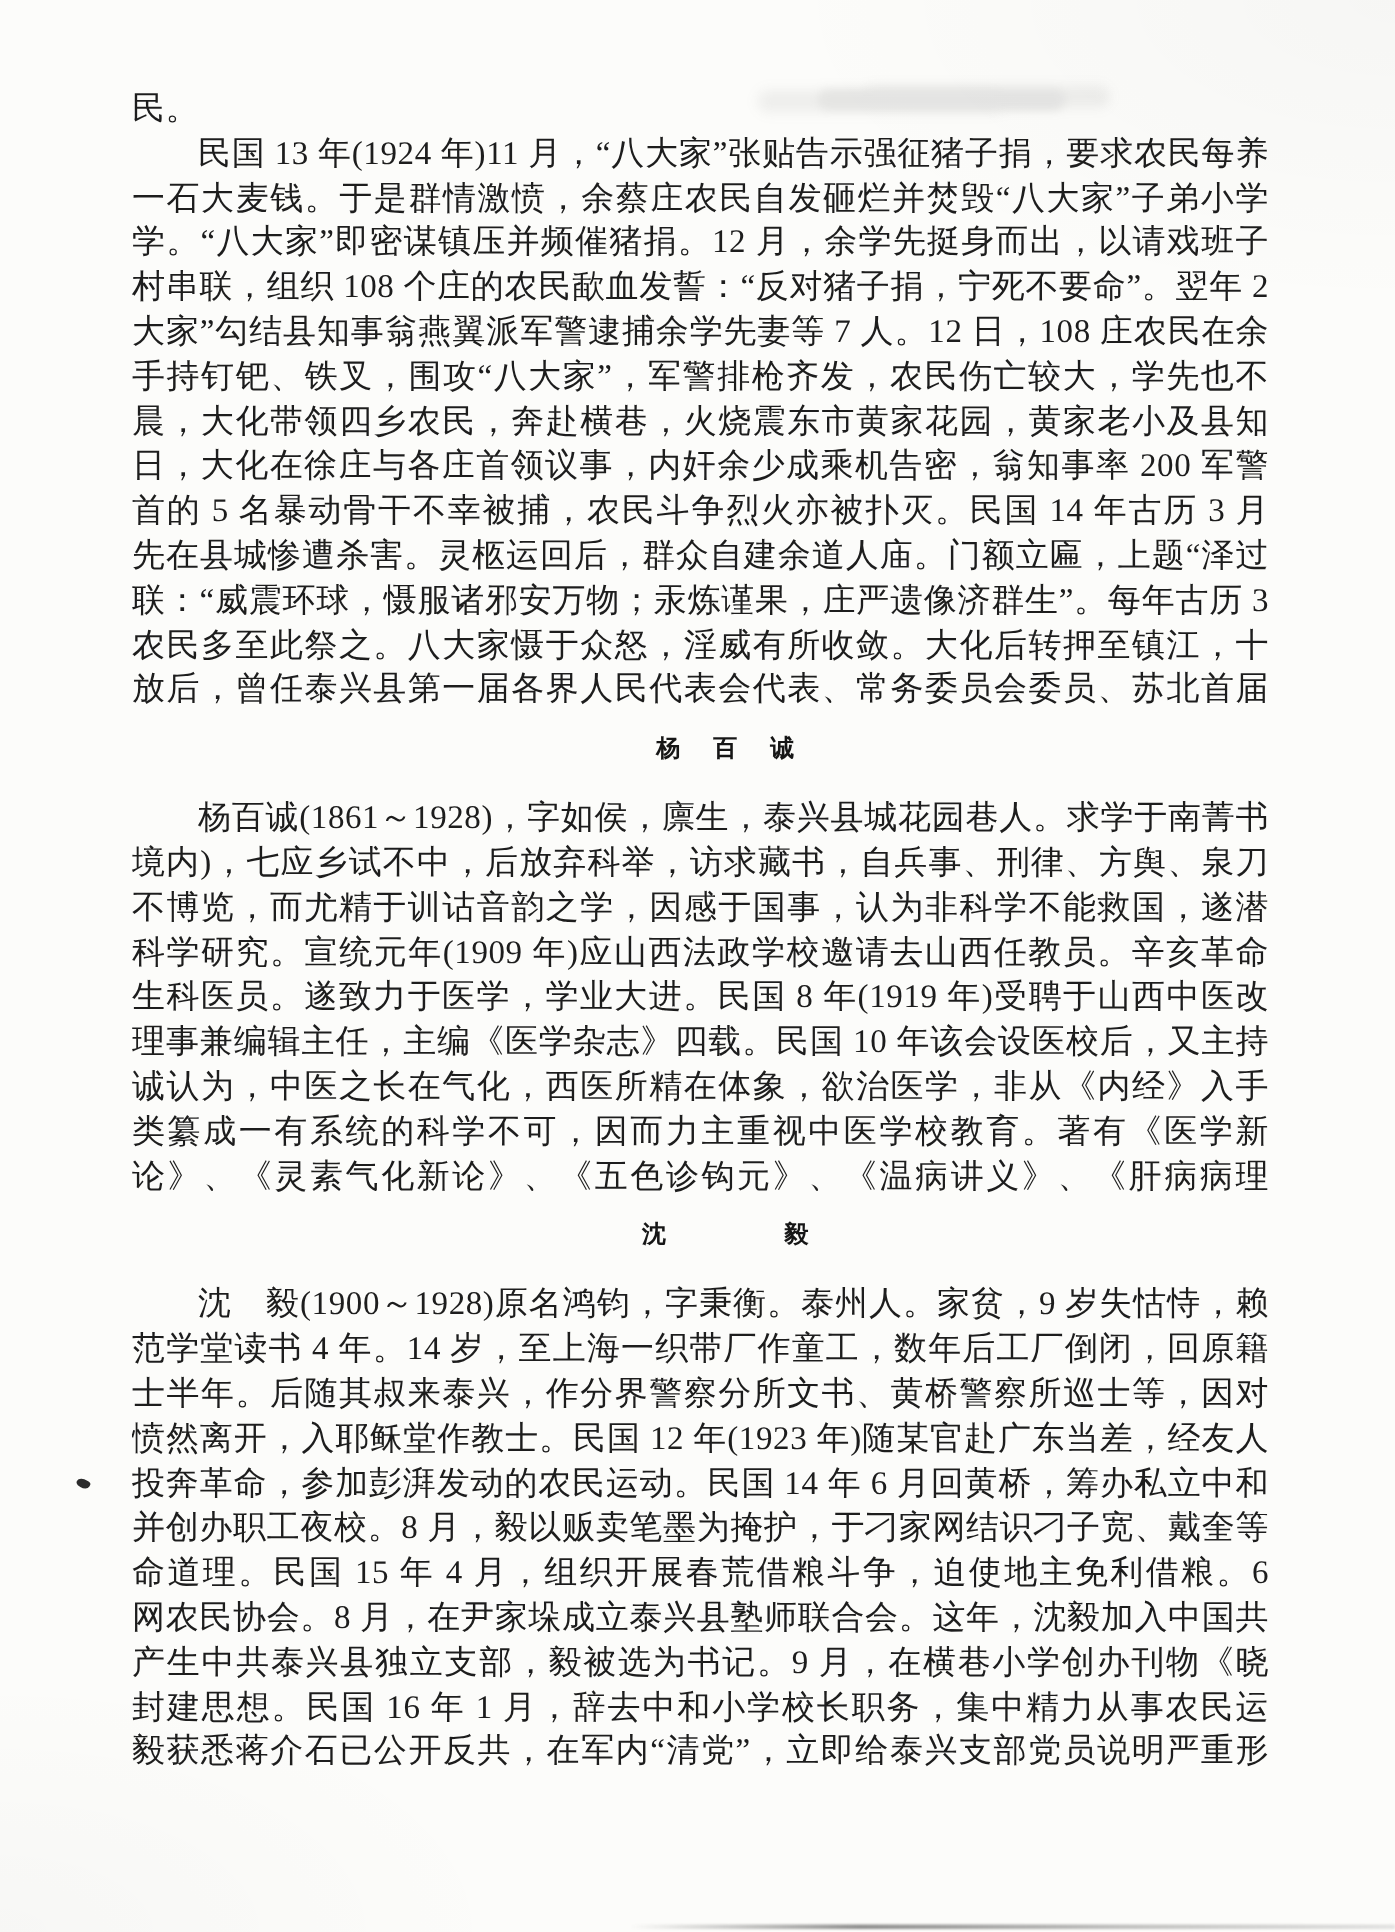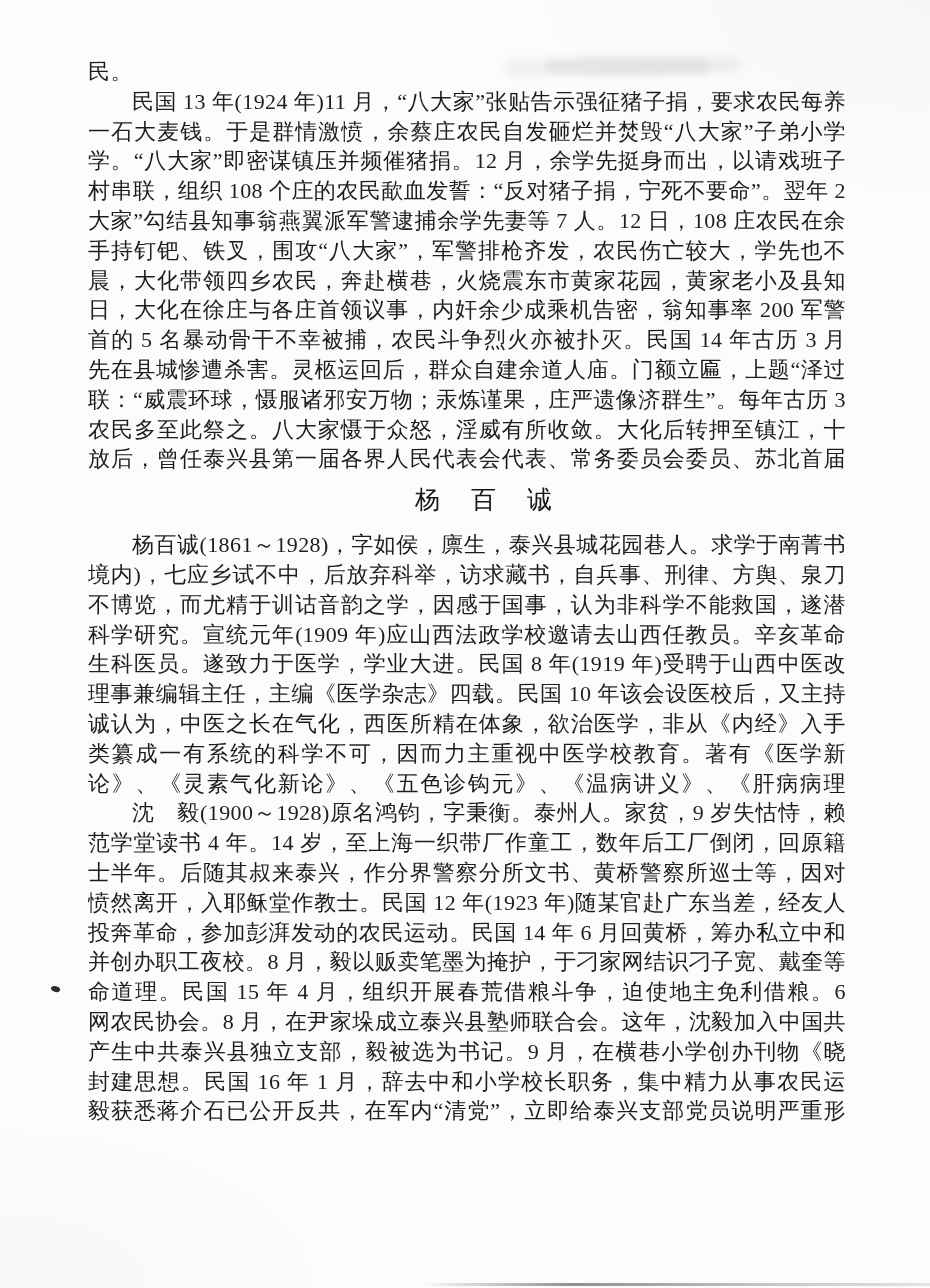--- a/index.html
+++ b/index.html
@@ -35,22 +35,22 @@
     text-justify: inter-ideograph;
     letter-spacing: 0.4px;
   }
   .line.flush {
     text-align-last: left;
   }
   .line.indent {
     text-indent: 44px;
   }
   .heading {
-    font-size: 25px;
-    font-weight: 400;
+    font-size: 16px;
+    font-weight: 700;
     line-height: 30px;
     height: 30px;
     margin: 11px 0 15px 36px;
     text-align: right;
     text-align-last: center;
     letter-spacing: 3px;
     color: #161616;
   }
   
   .smudge {
@@ -118,20 +118,21 @@
         <div class="line indent">杨百诚(1861～1928)，字如侯，廪生，泰兴县城花园巷人。求学于南菁书院(在江阴县</div>
         <div class="line">境内)，七应乡试不中，后放弃科举，访求藏书，自兵事、刑律、方舆、泉刀(即货币)、医方无</div>
         <div class="line">不博览，而尤精于训诂音韵之学，因感于国事，认为非科学不能救国，遂潜心于理、化等新</div>
         <div class="line">科学研究。宣统元年(1909 年)应山西法政学校邀请去山西任教员。辛亥革命后任警务卫</div>
         <div class="line">生科医员。遂致力于医学，学业大进。民国 8 年(1919 年)受聘于山西中医改进研究会，任</div>
         <div class="line">理事兼编辑主任，主编《医学杂志》四载。民国 10 年该会设医校后，又主持中医部教学。百</div>
         <div class="line">诚认为，中医之长在气化，西医所精在体象，欲治医学，非从《内经》入手参会西说，分门别</div>
         <div class="line">类纂成一有系统的科学不可，因而力主重视中医学校教育。著有《医学新论》、《灵素生理新</div>
         <div class="line flush">论》、《灵素气化新论》、《五色诊钩元》、《温病讲义》、《肝病病理学》、《脑病新论》等。</div>
       </div>
+      <div class="heading">沈　　　　毅</div>
       <div class="para">
         <div class="line indent">沈　毅(1900～1928)原名鸿钧，字秉衡。泰州人。家贫，9 岁失怙恃，赖外祖抚养，在景</div>
         <div class="line">范学堂读书 4 年。14 岁，至上海一织带厂作童工，数年后工厂倒闭，回原籍福音医院为护</div>
         <div class="line">士半年。后随其叔来泰兴，作分界警察分所文书、黄桥警察所巡士等，因对所长劣迹不满，</div>
         <div class="line">愤然离开，入耶稣堂作教士。民国 12 年(1923 年)随某官赴广东当差，经友人介绍往海丰</div>
         <div class="line">投奔革命，参加彭湃发动的农民运动。民国 14 年 6 月回黄桥，筹办私立中和小学任校长，</div>
         <div class="line">并创办职工夜校。8 月，毅以贩卖笔墨为掩护，于刁家网结识刁子宽、戴奎等向他们宣讲革</div>
         <div class="line">命道理。民国 15 年 4 月，组织开展春荒借粮斗争，迫使地主免利借粮。6 月，主持成立刁家</div>
         <div class="line">网农民协会。8 月，在尹家垛成立泰兴县塾师联合会。这年，沈毅加入中国共产党，秋选举</div>
         <div class="line">产生中共泰兴县独立支部，毅被选为书记。9 月，在横巷小学创办刊物《晓星》，传播反帝反</div>

